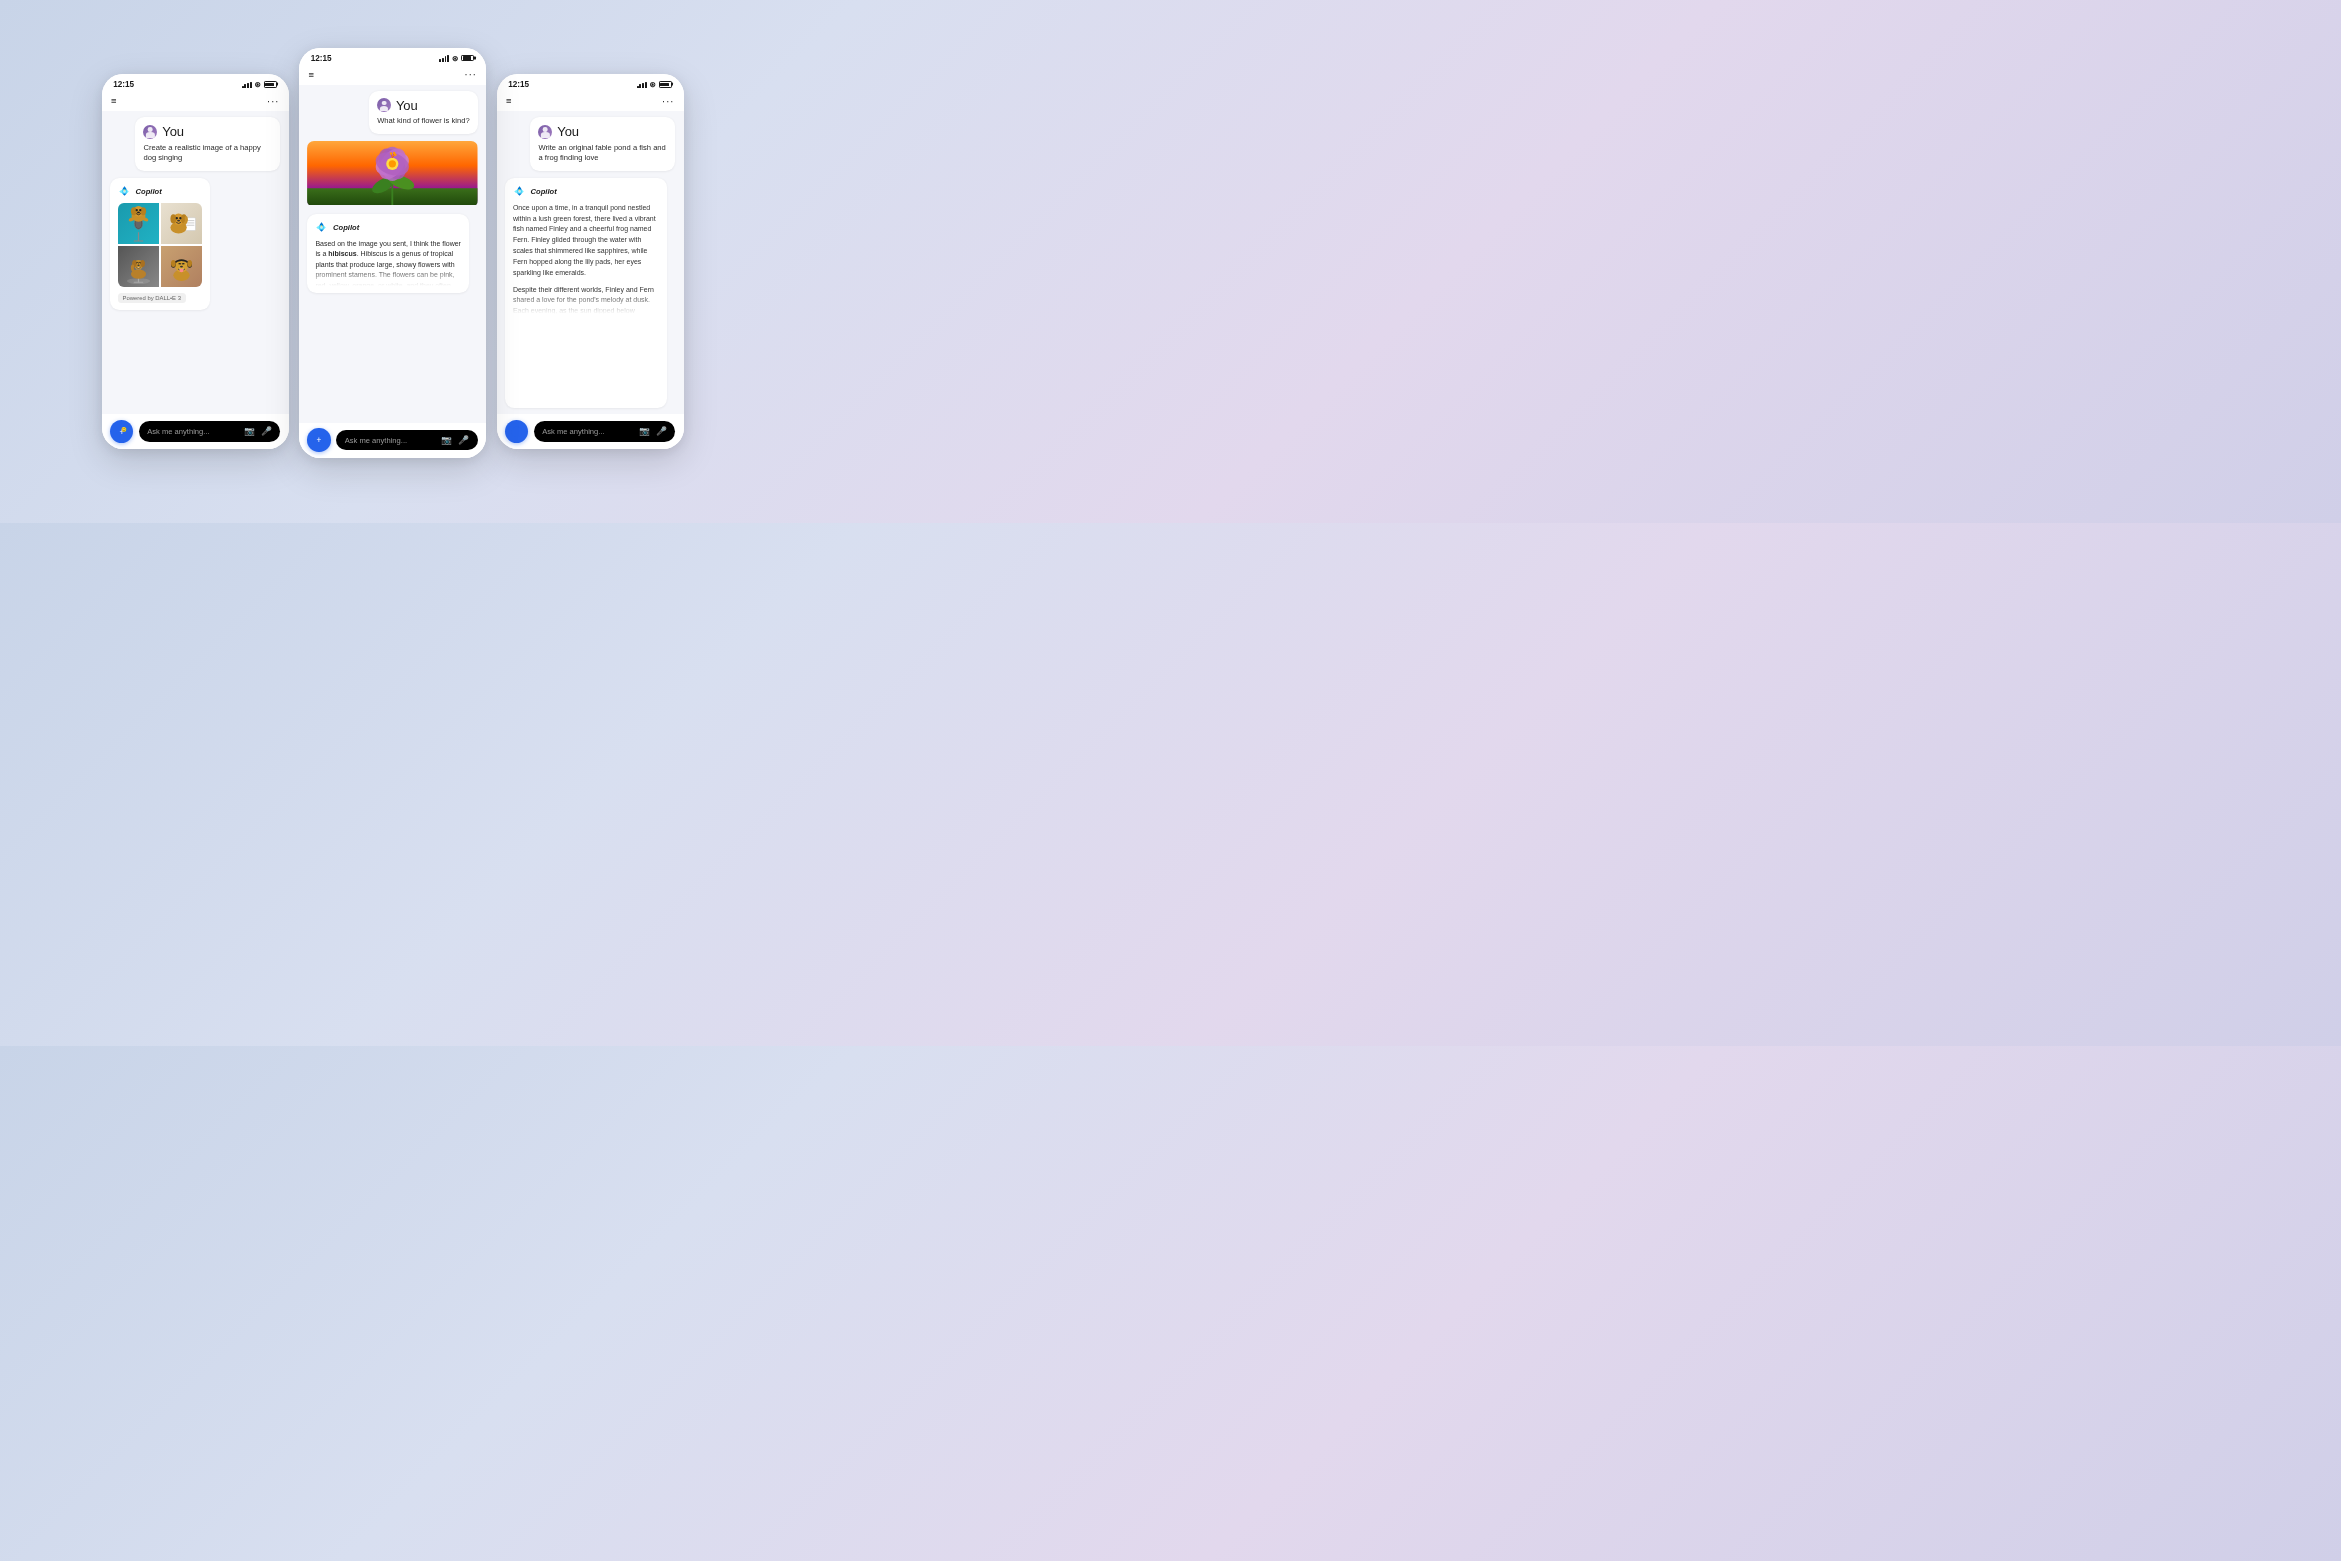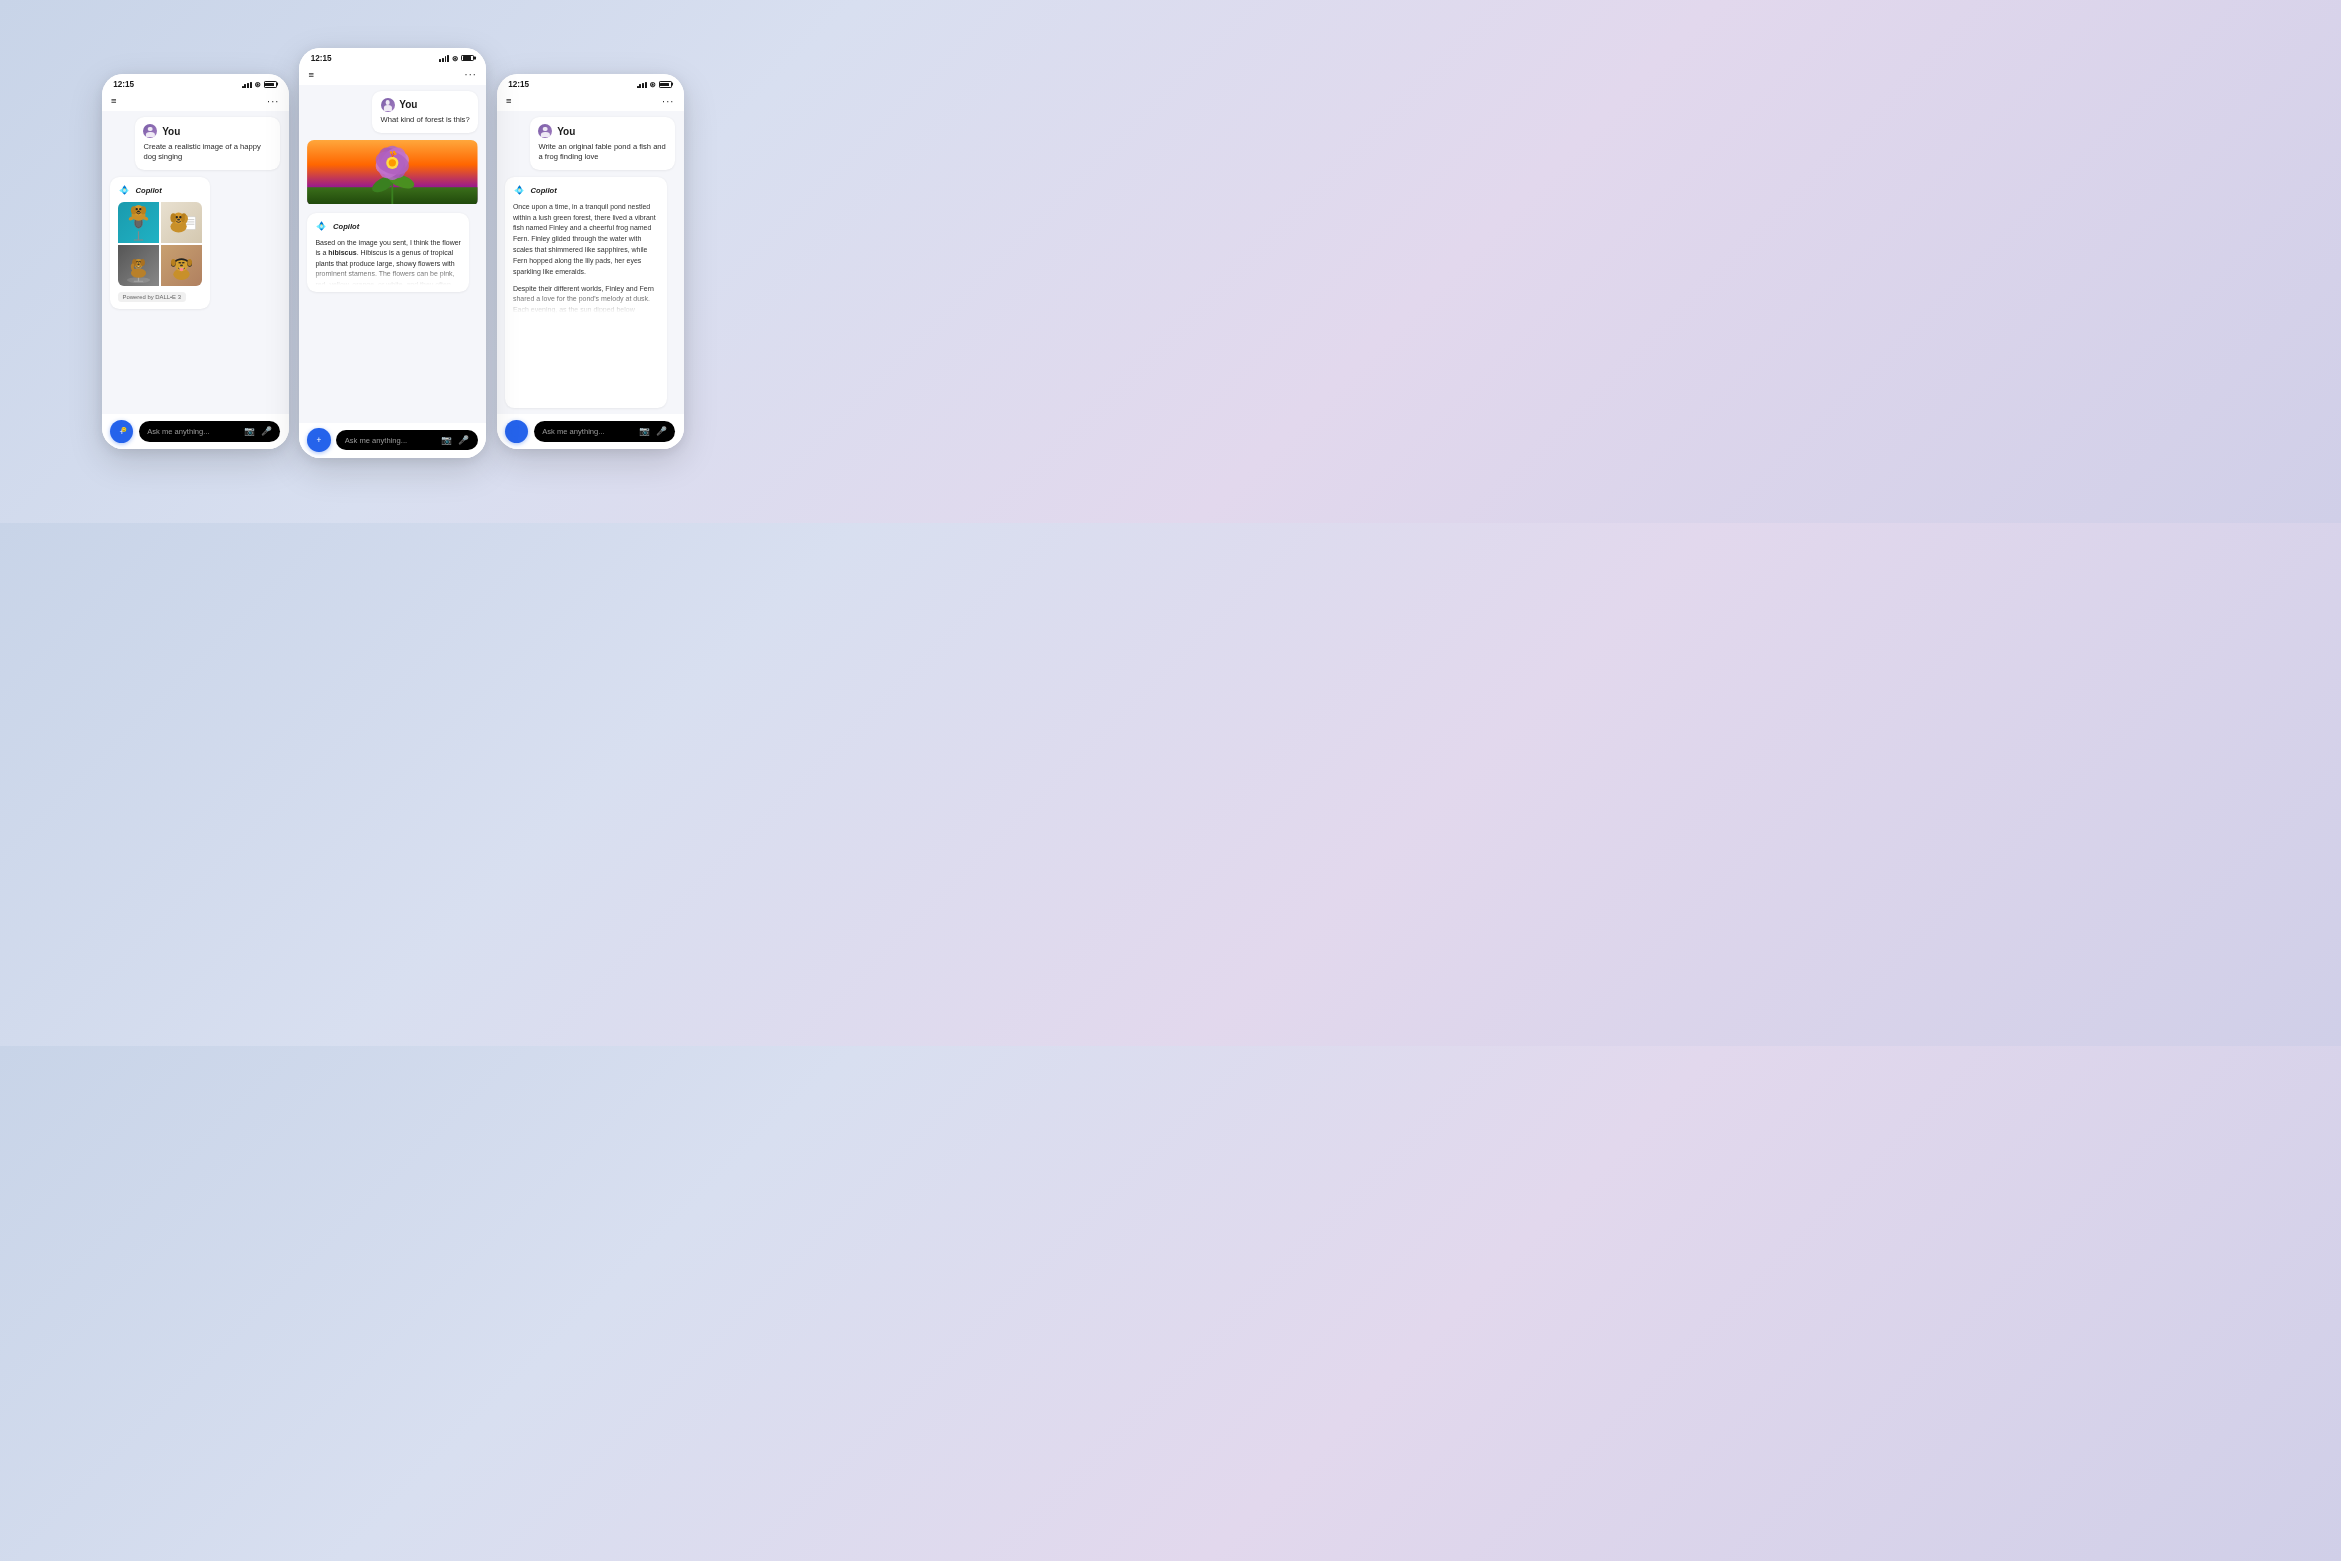--- a/index.html
+++ b/index.html
@@ -196,22 +196,22 @@
       bottom: 1.2px;
       left: 50%;
       transform: translateX(-50%);
       width: 8.2px;
       height: 5.3px;
       background: rgba(255,255,255,0.85);
       border-radius: 50% 50% 0 0;
     }
 
     .user-label {
-      font-size: 10px;
-      font-weight: 700;
+      font-size: 13px;
+      font-weight: 400;
       color: #1a1a1a;
     }
 
     .user-message-text {
       font-size: 7.6px;
       color: #2a2a2a;
       line-height: 1.4;
     }
 
     
@@ -594,21 +594,21 @@
       <span class="nav-more-icon">···</span>
     </div>
 
     <div class="chat-area">
 
       <div class="user-bubble">
         <div class="user-bubble-header">
           <div class="avatar-person"></div>
           <span class="user-label">You</span>
         </div>
-        <p class="user-message-text">What kind of forest is this?</p>
+        <p class="user-message-text">What kind of flower is kind?</p>
       </div>
 
       <div class="flower-image-container">
         <svg class="hibiscus-svg" viewBox="0 0 280 120" preserveAspectRatio="xMidYMid slice">
 
           <defs>
             <linearGradient id="skyGrad" x1="0" y1="0" x2="0" y2="1">
               <stop offset="0%" stop-color="#FFB347"></stop>
               <stop offset="40%" stop-color="#FF6600"></stop>
               <stop offset="70%" stop-color="#9B1B8C"></stop>

